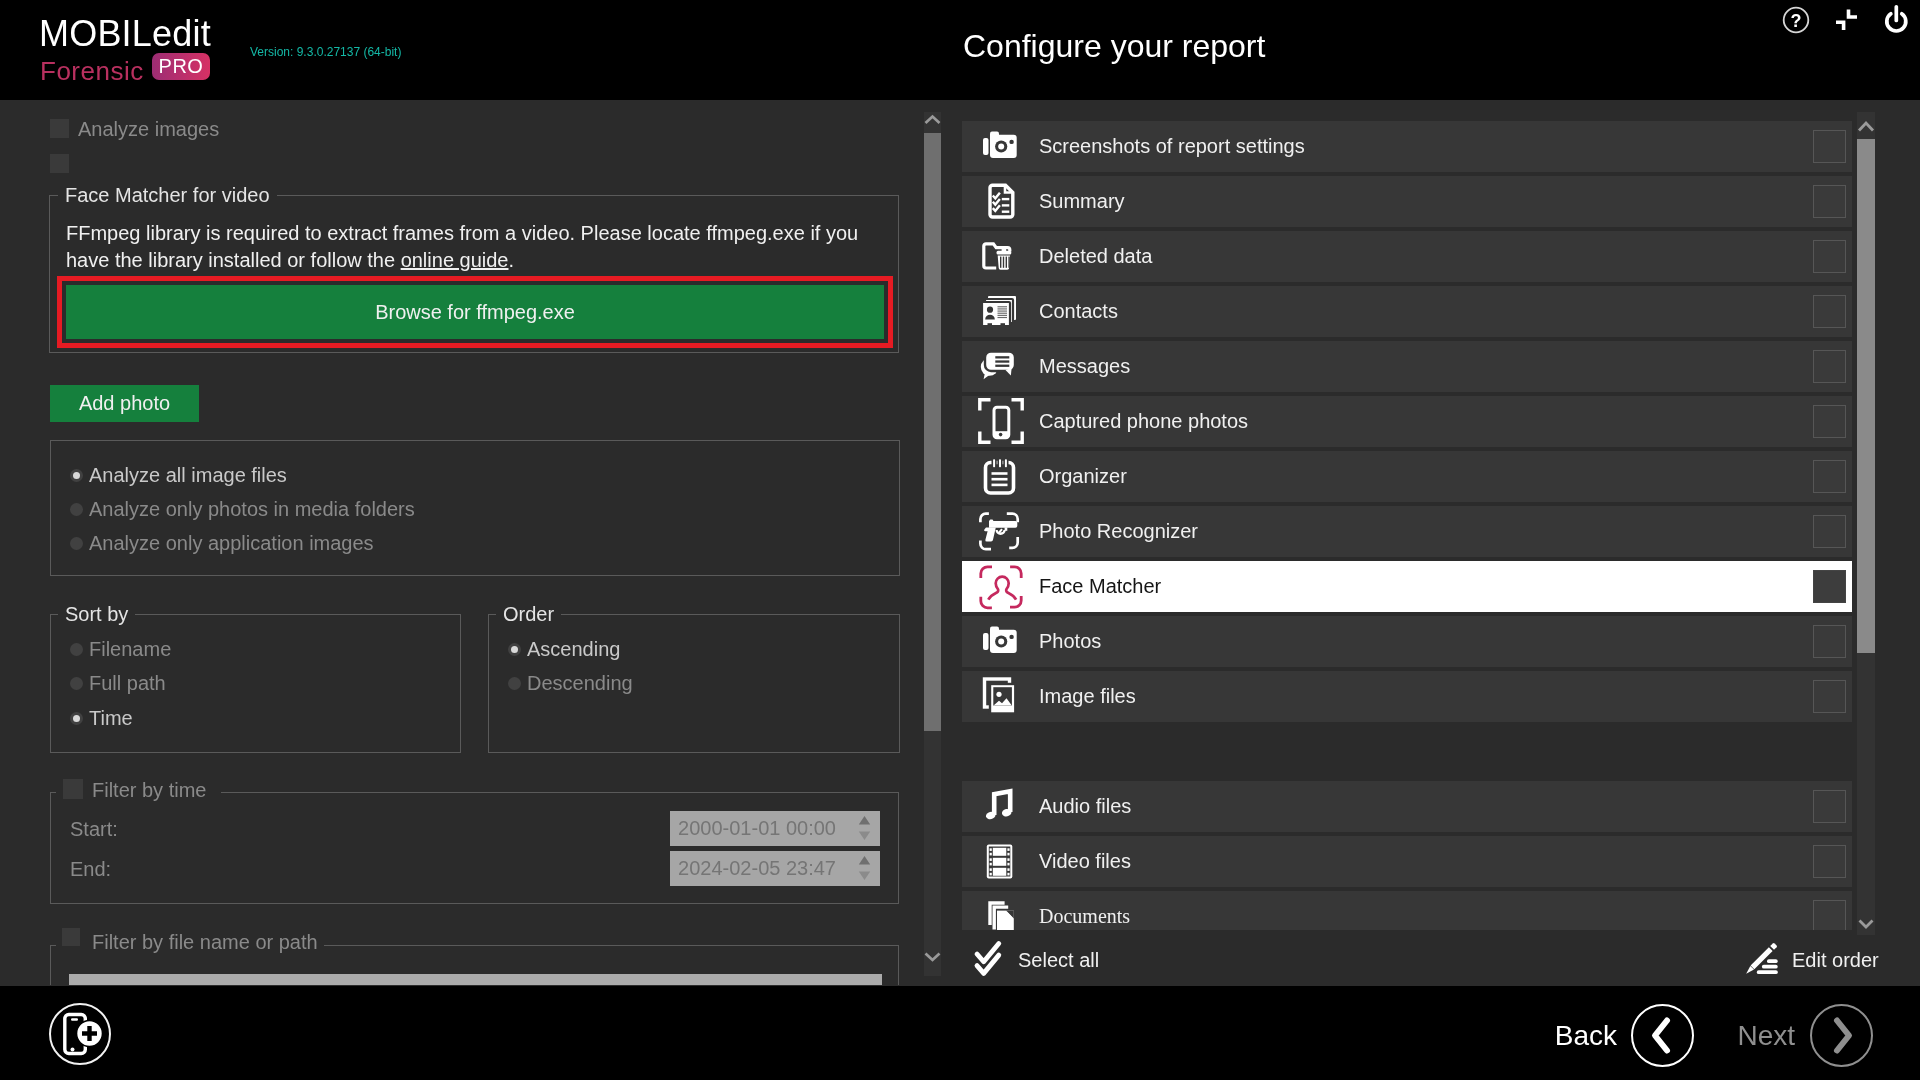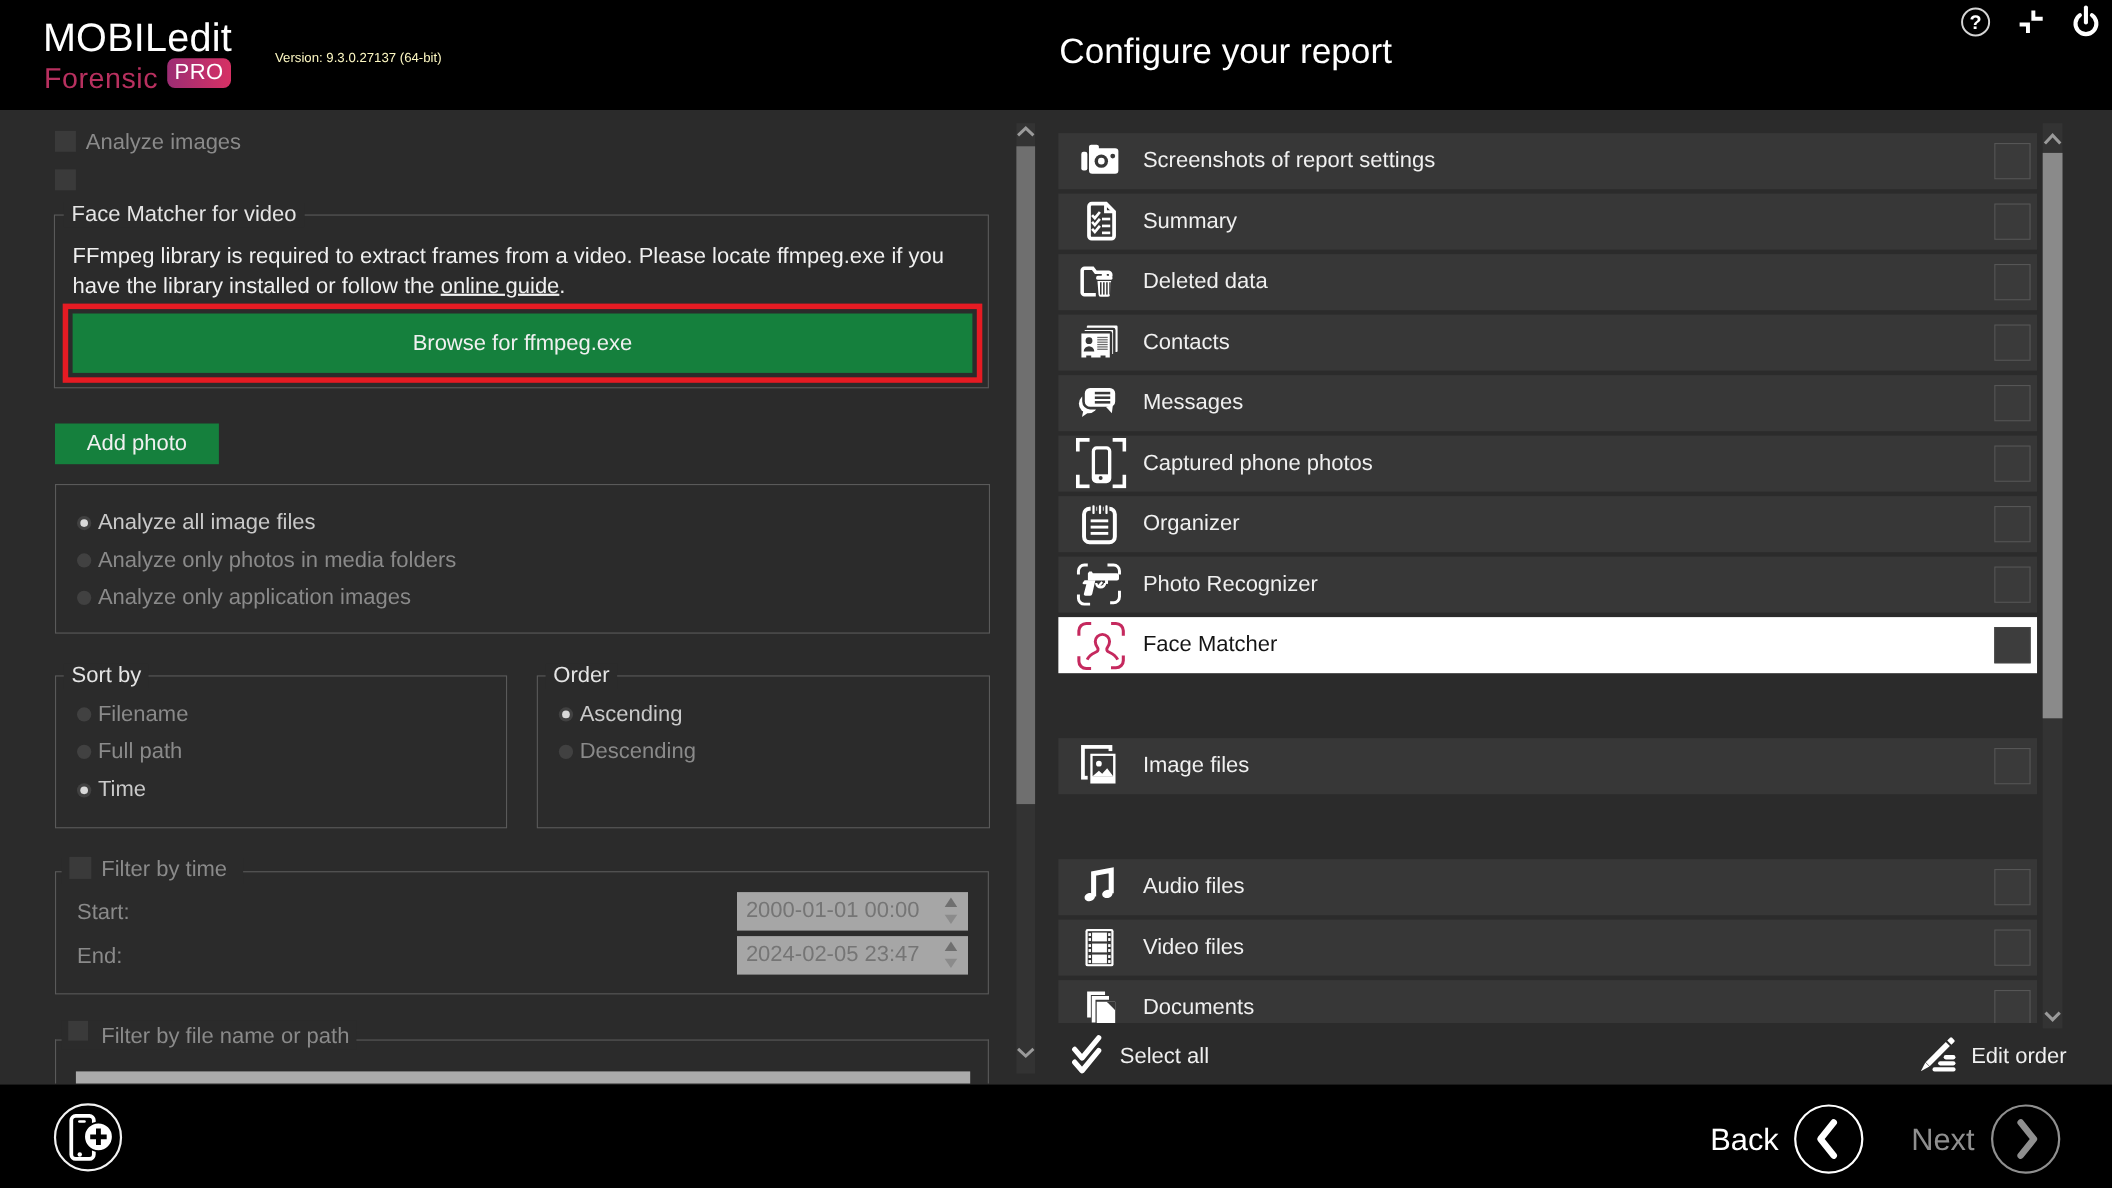--- a/index.html
+++ b/index.html
@@ -24,21 +24,21 @@
 .sbtrack{position:absolute;background:#333333}
 .sbthumb{position:absolute;background:#6f6f6f}
 .field{position:absolute;background:#a6a6a6;color:#757575;font-size:20px;display:flex;align-items:center;justify-content:flex-end}
 .circbtn{position:absolute;border-radius:50%;border:2px solid #f2f2f2}
 </style></head><body>
 <div id="app">
 <div class="abs topbar"></div>
 <div class="abs" style="left:39px;top:13px;font-size:36px;letter-spacing:0.2px;color:#fff">MOBILedit</div>
 <div class="abs" style="left:40px;top:56px;font-size:26px;letter-spacing:0.5px;color:#b8305f">Forensic</div>
 <div class="abs" style="left:152px;top:53px;width:58px;height:27px;border-radius:7px;background:linear-gradient(90deg,#9c2d74,#d63164);display:flex;align-items:center;justify-content:center;color:#fff;font-weight:normal;font-size:20px;letter-spacing:0.5px">PRO</div>
-<div class="abs" style="left:250px;top:45px;font-size:12px;color:#fef9c3">Version: 9.3.0.27137 (64-bit)</div>
+<div class="abs" style="left:250px;top:45px;font-size:12px;color:#14b8a6">Version: 9.3.0.27137 (64-bit)</div>
 <div class="abs" style="left:963px;top:28px;font-size:32px;color:#fff">Configure your report</div>
 <svg class="abs" style="left:1782px;top:6px" width="28" height="28">
  <circle cx="14" cy="14" r="12.3" fill="none" stroke="#d5d5d5" stroke-width="1.8"></circle>
  <text x="14" y="20.5" text-anchor="middle" font-size="18" font-weight="bold" fill="#fff" font-family="Liberation Sans">?</text>
 </svg>
 <svg class="abs" style="left:1832px;top:4px" width="30" height="30">
  <path d="M16.5 5.5 V13 H25" fill="none" stroke="#fff" stroke-width="3.6"></path>
  <path d="M4 18.3 H11.6 V26" fill="none" stroke="#fff" stroke-width="3.6"></path>
 </svg>
 <svg class="abs" style="left:1882px;top:4px" width="30" height="30">
@@ -218,20 +218,32 @@
         <div class="rowcb" style=""></div>
       </div>
 <div class="row" style="left:0;top:451px;background:#fff;color:#151515">
         <svg class="ricon" width="46" height="46" viewBox="0 0 46 46" style="left:16px;top:3px">
           <path d="M2.8 14 V9.5 a6.7 6.7 0 0 1 6.7 -6.7 h4.5 M32.1 2.8 h4.4 a6.7 6.7 0 0 1 6.7 6.7 v4.5 M43.2 32 v4.4 a6.7 6.7 0 0 1 -6.7 6.7 h-4.5 M13.9 43.8 H9.5 a6.7 6.7 0 0 1 -6.7 -6.7 v-4.4" fill="none" stroke="#c5295e" stroke-width="2.8"></path>
           <path d="M10.3 35.7 C12.9 30.6 16.5 29.8 18.9 28.55 c1.3 -0.7 1.7 -2.4 0.95 -3.6 c-1.45 -1.9 -2.15 -3.3 -2.15 -5.75 a6.5 6.5 0 0 1 13 0 c0 2.45 -0.7 3.85 -2.15 5.75 c-0.75 1.2 -0.35 2.9 0.95 3.6 C31.9 29.8 35.5 30.6 38.1 35.7" fill="none" stroke="#c5295e" stroke-width="2.7"></path>
         </svg>
         <div class="rowtxt" style="color:#151515">Face Matcher</div>
         <div class="rowcb" style="background:#3d3d3d;border:1px solid #444"></div>
       </div>
+<div class="row" style="left:0;top:506px;">
+        <svg class="ricon" width="44" height="44" viewBox="0 0 44 44">
+          <rect x="6" y="14" width="5.5" height="17" rx="2" fill="#fff"></rect>
+          <rect x="13" y="7.5" width="9" height="8" rx="2" fill="#fff"></rect>
+          <rect x="13" y="10.8" width="26.7" height="23.2" rx="3" fill="#fff"></rect>
+          <circle cx="24.2" cy="22.5" r="6.1" fill="#373737"></circle>
+          <circle cx="24.2" cy="22.5" r="3" fill="#fff"></circle>
+          <circle cx="34.6" cy="17.9" r="2.2" fill="#373737"></circle>
+        </svg>
+        <div class="rowtxt" style="">Photos</div>
+        <div class="rowcb" style=""></div>
+      </div>
 <div class="row" style="left:0;top:561px;">
         <svg class="ricon" width="44" height="44" viewBox="0 0 44 44">
           <rect x="7.5" y="5" width="25" height="28" fill="none" stroke="#fff" stroke-width="3.4"></rect>
           <rect x="13" y="10" width="25.3" height="29.5" fill="#fff" stroke="#373737" stroke-width="2.4"></rect>
           <rect x="16.3" y="13.2" width="18.6" height="18.4" fill="#373737"></rect>
           <circle cx="22" cy="20.3" r="2.6" fill="#fff"></circle>
           <path d="M16.5 31.5 l5.5 -4.8 3 2.6 4.5 -5 5.3 7.2 z" fill="#fff"></path>
         </svg>
         <div class="rowtxt" style="">Image files</div>
         <div class="rowcb" style=""></div>
@@ -261,21 +273,21 @@
           <rect x="12.6" y="23.8" width="2.2" height="2.6" fill="#fff"></rect>
           <rect x="30.4" y="23.8" width="2.2" height="2.6" fill="#fff"></rect>
           <rect x="12.6" y="29.3" width="2.2" height="2.6" fill="#fff"></rect>
           <rect x="30.4" y="29.3" width="2.2" height="2.6" fill="#fff"></rect>
           <rect x="12.6" y="33.8" width="2.2" height="2.6" fill="#fff"></rect>
           <rect x="30.4" y="33.8" width="2.2" height="2.6" fill="#fff"></rect>
         </svg>
         <div class="rowtxt" style="">Video files</div>
         <div class="rowcb" style=""></div>
       </div>
-<div class="row" style="left:0;top:781px;">
+<div class="row" style="left:0;top:781px;font-family:Liberation Serif, serif;">
         <svg class="ricon" width="44" height="44" viewBox="0 0 44 44">
           <path d="M13 31 V8.95 H27.6" fill="none" stroke="#fff" stroke-width="3.4"></path>
           <path d="M17.2 35.5 V13.15 H31.2" fill="none" stroke="#fff" stroke-width="3.4"></path>
           <path d="M20 16.6 H36.8 V40 H20 z" fill="#fff"></path>
           <path d="M29.1 16.6 H36.8 V24.4 z" fill="#373737"></path>
           <path d="M30.2 18 L35.8 23.7 H30.2 z" fill="#fff"></path>
         </svg>
         <div class="rowtxt" style="">Documents</div>
         <div class="rowcb" style=""></div>
       </div>

